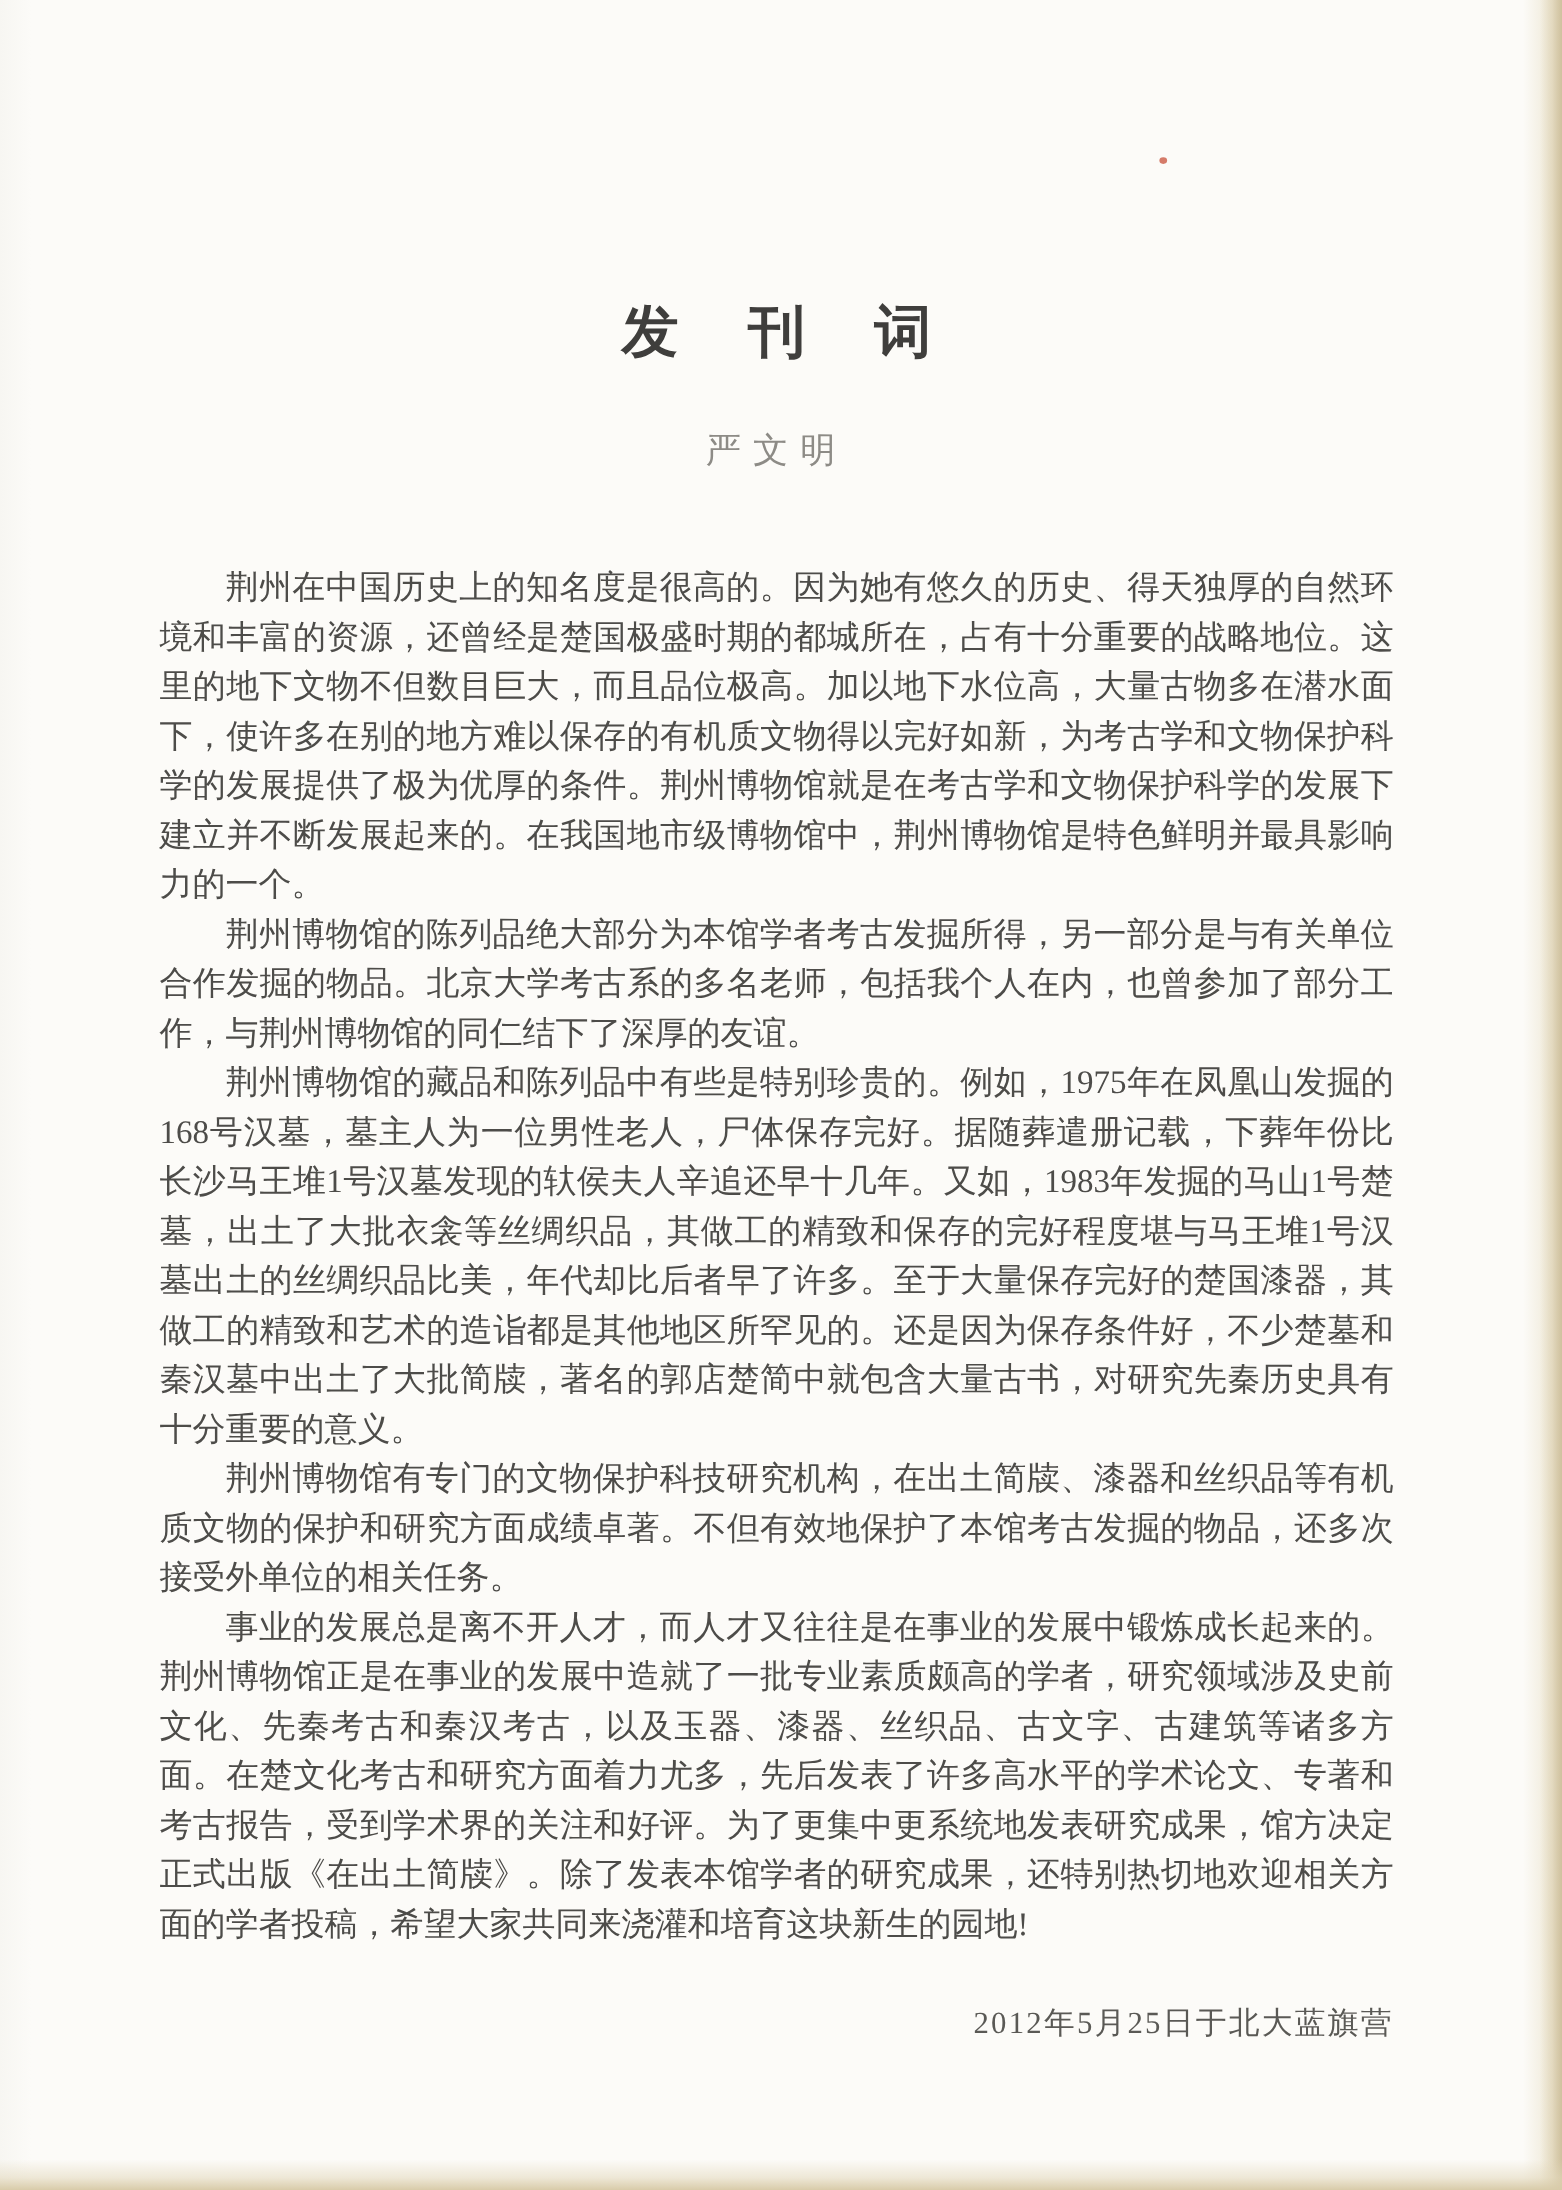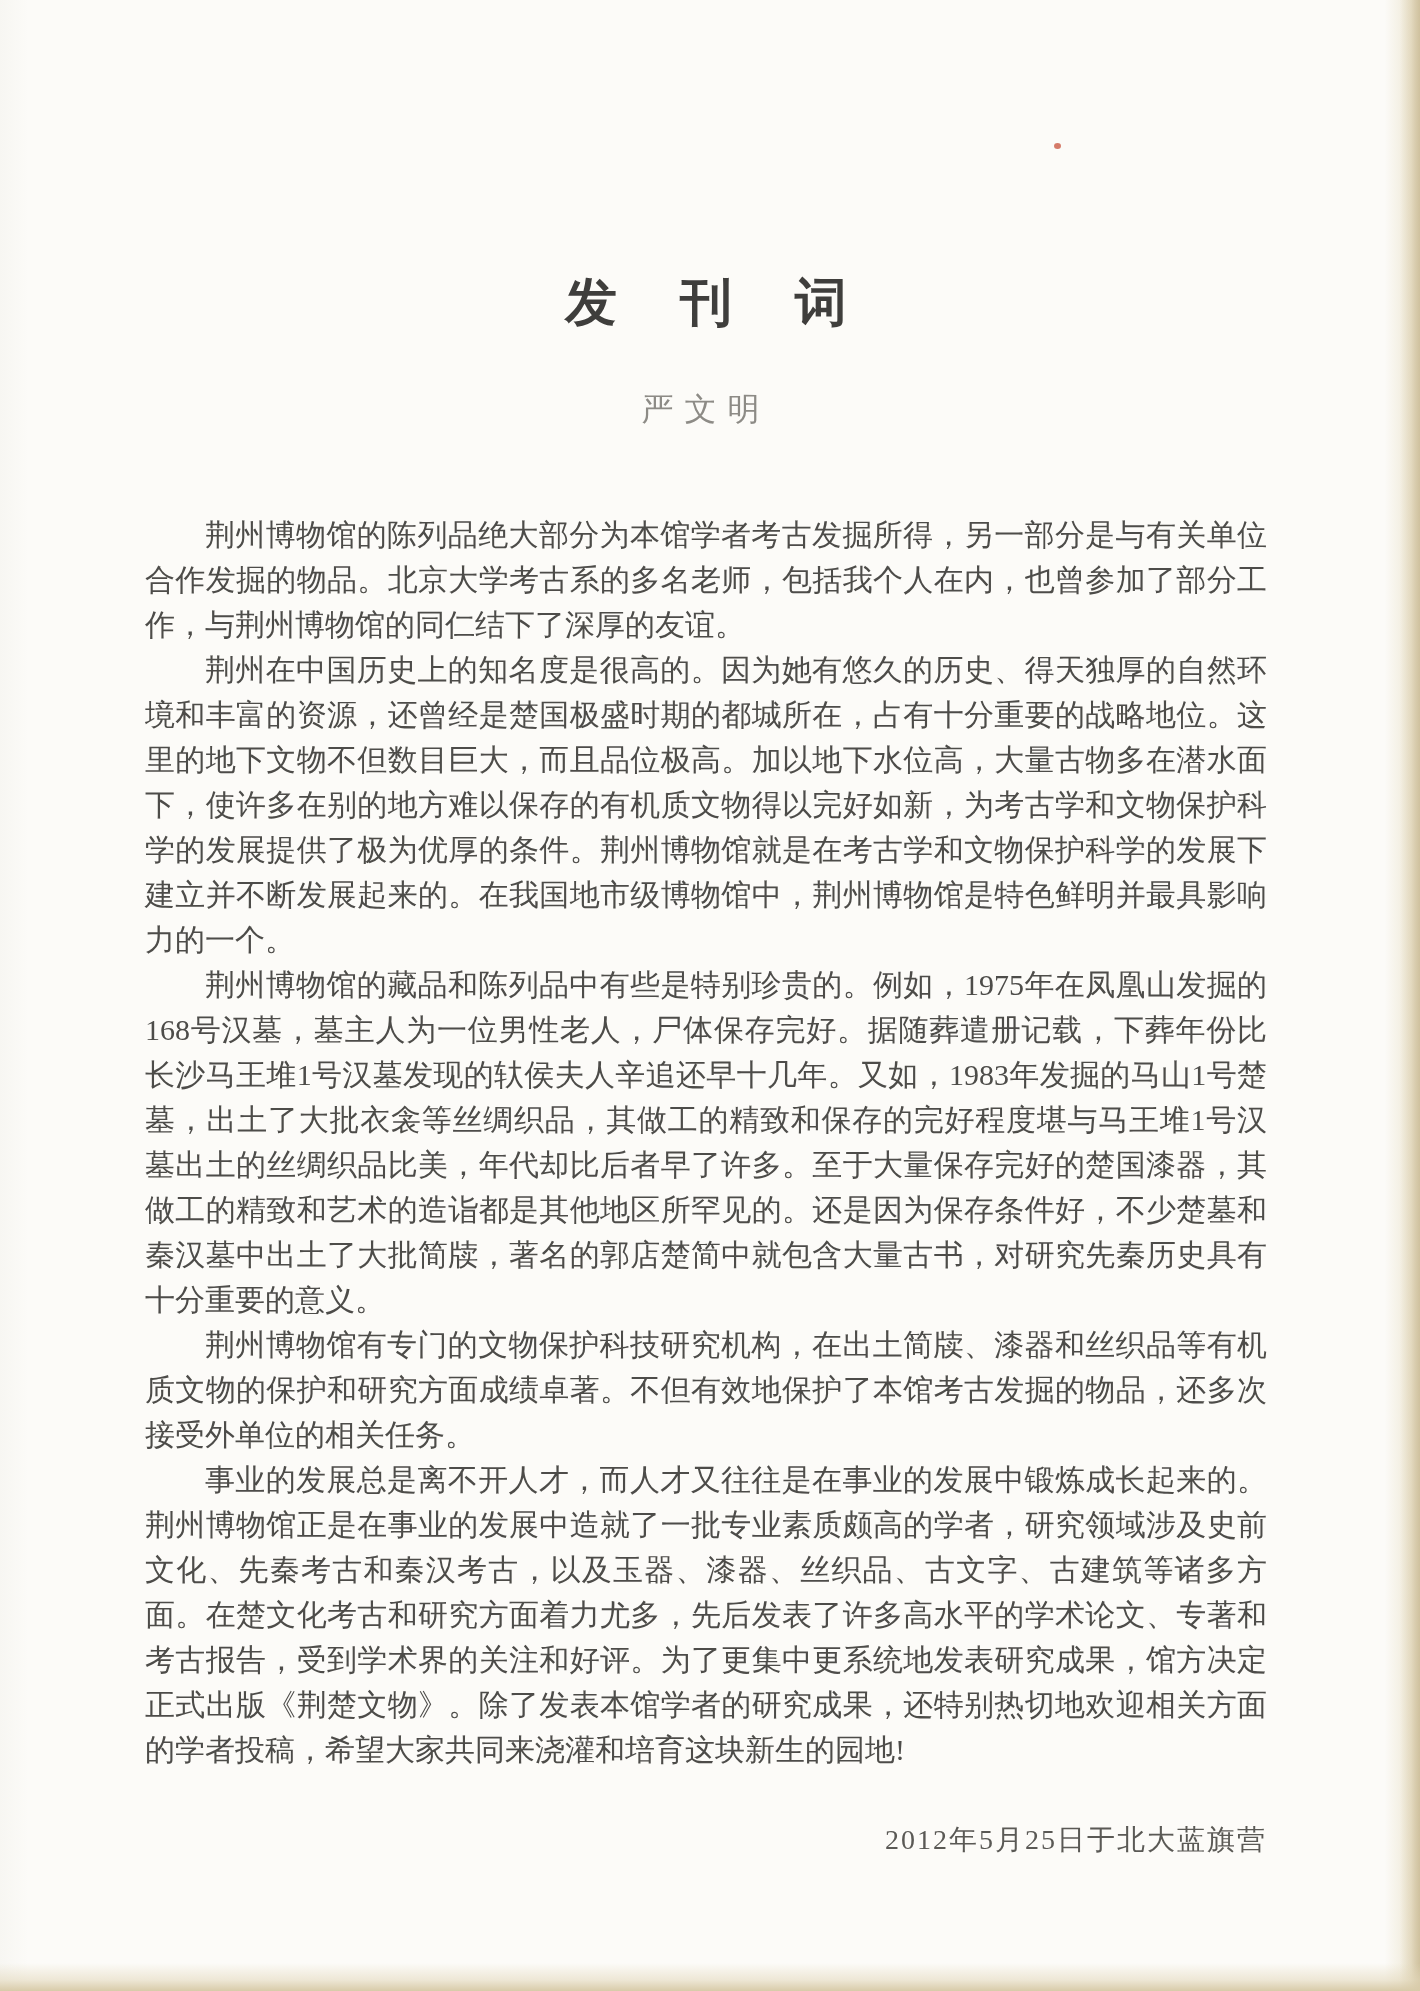--- a/index.html
+++ b/index.html
@@ -61,25 +61,25 @@
 
 <div class="page">
 
   <div class="speck"></div>
 
   <h1 class="title">发 刊 词</h1>
 
   <div class="author">严文明</div>
 
   <div class="body-text">
+    <p>荆州在中国历史上的知名度是很高的。因为她有悠久的历史、得天独厚的自然环境和丰富的资源，还曾经是楚国极盛时期的都城所在，占有十分重要的战略地位。这里的地下文物不但数目巨大，而且品位极高。加以地下水位高，大量古物多在潜水面下，使许多在别的地方难以保存的有机质文物得以完好如新，为考古学和文物保护科学的发展提供了极为优厚的条件。荆州博物馆就是在考古学和文物保护科学的发展下建立并不断发展起来的。在我国地市级博物馆中，荆州博物馆是特色鲜明并最具影响力的一个。</p>
     <p>荆州博物馆的陈列品绝大部分为本馆学者考古发掘所得，另一部分是与有关单位合作发掘的物品。北京大学考古系的多名老师，包括我个人在内，也曾参加了部分工作，与荆州博物馆的同仁结下了深厚的友谊。</p>
-    <p>荆州在中国历史上的知名度是很高的。因为她有悠久的历史、得天独厚的自然环境和丰富的资源，还曾经是楚国极盛时期的都城所在，占有十分重要的战略地位。这里的地下文物不但数目巨大，而且品位极高。加以地下水位高，大量古物多在潜水面下，使许多在别的地方难以保存的有机质文物得以完好如新，为考古学和文物保护科学的发展提供了极为优厚的条件。荆州博物馆就是在考古学和文物保护科学的发展下建立并不断发展起来的。在我国地市级博物馆中，荆州博物馆是特色鲜明并最具影响力的一个。</p>
     <p>荆州博物馆的藏品和陈列品中有些是特别珍贵的。例如，1975年在凤凰山发掘的168号汉墓，墓主人为一位男性老人，尸体保存完好。据随葬遣册记载，下葬年份比长沙马王堆1号汉墓发现的轪侯夫人辛追还早十几年。又如，1983年发掘的马山1号楚墓，出土了大批衣衾等丝绸织品，其做工的精致和保存的完好程度堪与马王堆1号汉墓出土的丝绸织品比美，年代却比后者早了许多。至于大量保存完好的楚国漆器，其做工的精致和艺术的造诣都是其他地区所罕见的。还是因为保存条件好，不少楚墓和秦汉墓中出土了大批简牍，著名的郭店楚简中就包含大量古书，对研究先秦历史具有十分重要的意义。</p>
     <p>荆州博物馆有专门的文物保护科技研究机构，在出土简牍、漆器和丝织品等有机质文物的保护和研究方面成绩卓著。不但有效地保护了本馆考古发掘的物品，还多次接受外单位的相关任务。</p>
-    <p>事业的发展总是离不开人才，而人才又往往是在事业的发展中锻炼成长起来的。荆州博物馆正是在事业的发展中造就了一批专业素质颇高的学者，研究领域涉及史前文化、先秦考古和秦汉考古，以及玉器、漆器、丝织品、古文字、古建筑等诸多方面。在楚文化考古和研究方面着力尤多，先后发表了许多高水平的学术论文、专著和考古报告，受到学术界的关注和好评。为了更集中更系统地发表研究成果，馆方决定正式出版《荆楚文物》。除了发表本馆学者的研究成果，还特别热切地欢迎相关方面的学者投稿，希望大家共同来浇灌和培育这块新生的园地!</p>
+    <p>事业的发展总是离不开人才，而人才又往往是在事业的发展中锻炼成长起来的。荆州博物馆正是在事业的发展中造就了一批专业素质颇高的学者，研究领域涉及史前文化、先秦考古和秦汉考古，以及玉器、漆器、丝织品、古文字、古建筑等诸多方面。在楚文化考古和研究方面着力尤多，先后发表了许多高水平的学术论文、专著和考古报告，受到学术界的关注和好评。为了更集中更系统地发表研究成果，馆方决定正式出版《在出土简牍》。除了发表本馆学者的研究成果，还特别热切地欢迎相关方面的学者投稿，希望大家共同来浇灌和培育这块新生的园地!</p>
   </div>
 
   <div class="dateline">2012年5月25日于北大蓝旗营</div>
 
   <div class="edge-right"></div>
   <div class="edge-bottom"></div>
 
 </div>
 
 </body></html>

